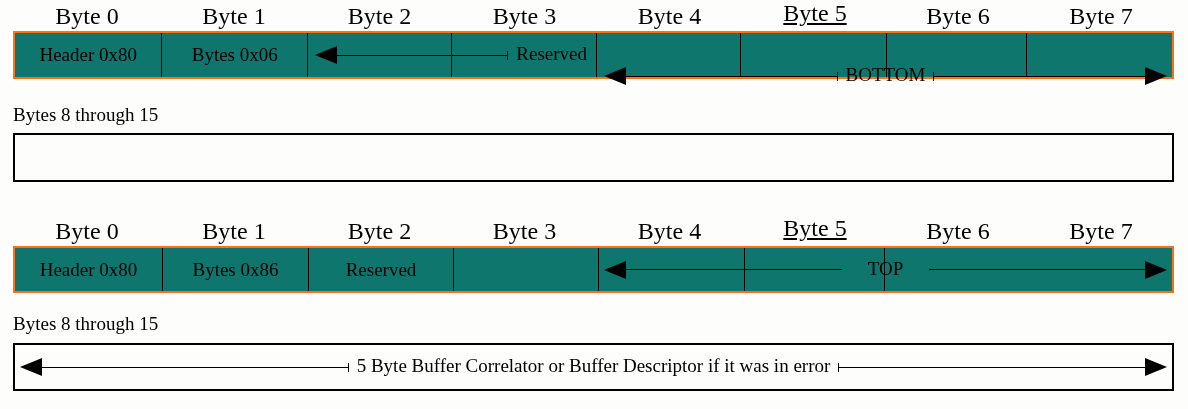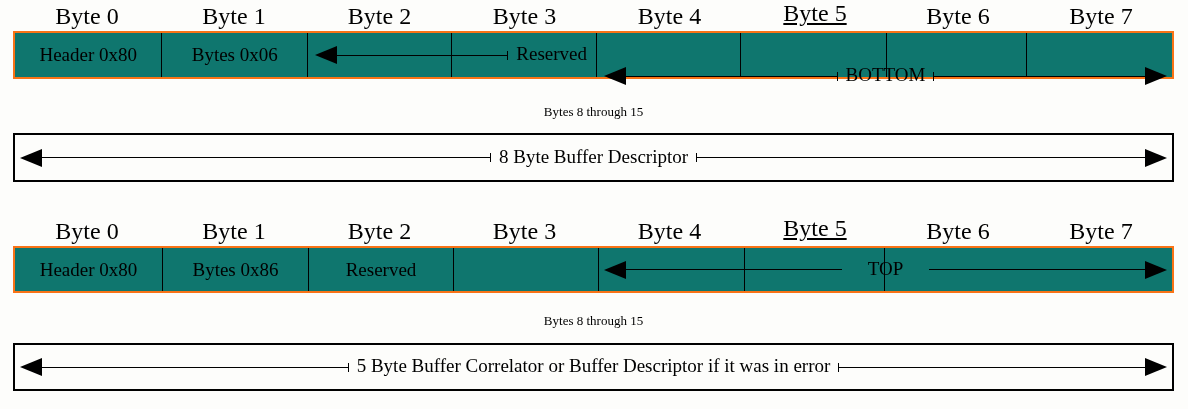--- a/index.html
+++ b/index.html
@@ -111,22 +111,22 @@
   .tick {
     flex: 0 0 auto;
     width: 0;
     height: 9px;
     border-left: 1.6px solid #000;
   }
 
   
   .caption {
     position: absolute;
-    font-size: 13px;
-    text-align: center;
+    font-size: 19px;
+    text-align: left;
     white-space: nowrap;
   }
 </style>
 </head>
 <body>
 
 <div class="diagram">
 
   <div class="byte-headers" style="left:13px; top:2px; width:1161px;">
     <div class="byte-header" style="width:148px;">Byte 0</div>
@@ -168,29 +168,20 @@
     <div class="arrow-label">BOTTOM</div>
     <div class="tick"></div>
     <div class="arrow-line"></div>
     <div class="arrow-head-right"></div>
   </div>
 
   <div class="caption" style="left:13px; top:104px; width:1161px;">Bytes 8 through 15</div>
 
   <div class="wide-row" style="left:13px; top:133px; width:1161px; height:49px;"></div>
 
-  <div class="arrow-span" style="left:20px; top:133px; width:1147px; height:49px;">
-    <div class="arrow-head-left"></div>
-    <div class="arrow-line"></div>
-    <div class="tick"></div>
-    <div class="arrow-label">8 Byte Buffer Descriptor</div>
-    <div class="tick"></div>
-    <div class="arrow-line"></div>
-    <div class="arrow-head-right"></div>
-  </div>
 
   <div class="byte-headers" style="left:13px; top:217px; width:1161px;">
     <div class="byte-header" style="width:148px;">Byte 0</div>
     <div class="byte-header" style="width:146px;">Byte 1</div>
     <div class="byte-header" style="width:145px;">Byte 2</div>
     <div class="byte-header" style="width:145px;">Byte 3</div>
     <div class="byte-header" style="width:145px;">Byte 4</div>
     <div class="byte-header raised" style="width:146px;">Byte 5</div>
     <div class="byte-header" style="width:140px;">Byte 6</div>
     <div class="byte-header" style="width:146px;">Byte 7</div>

